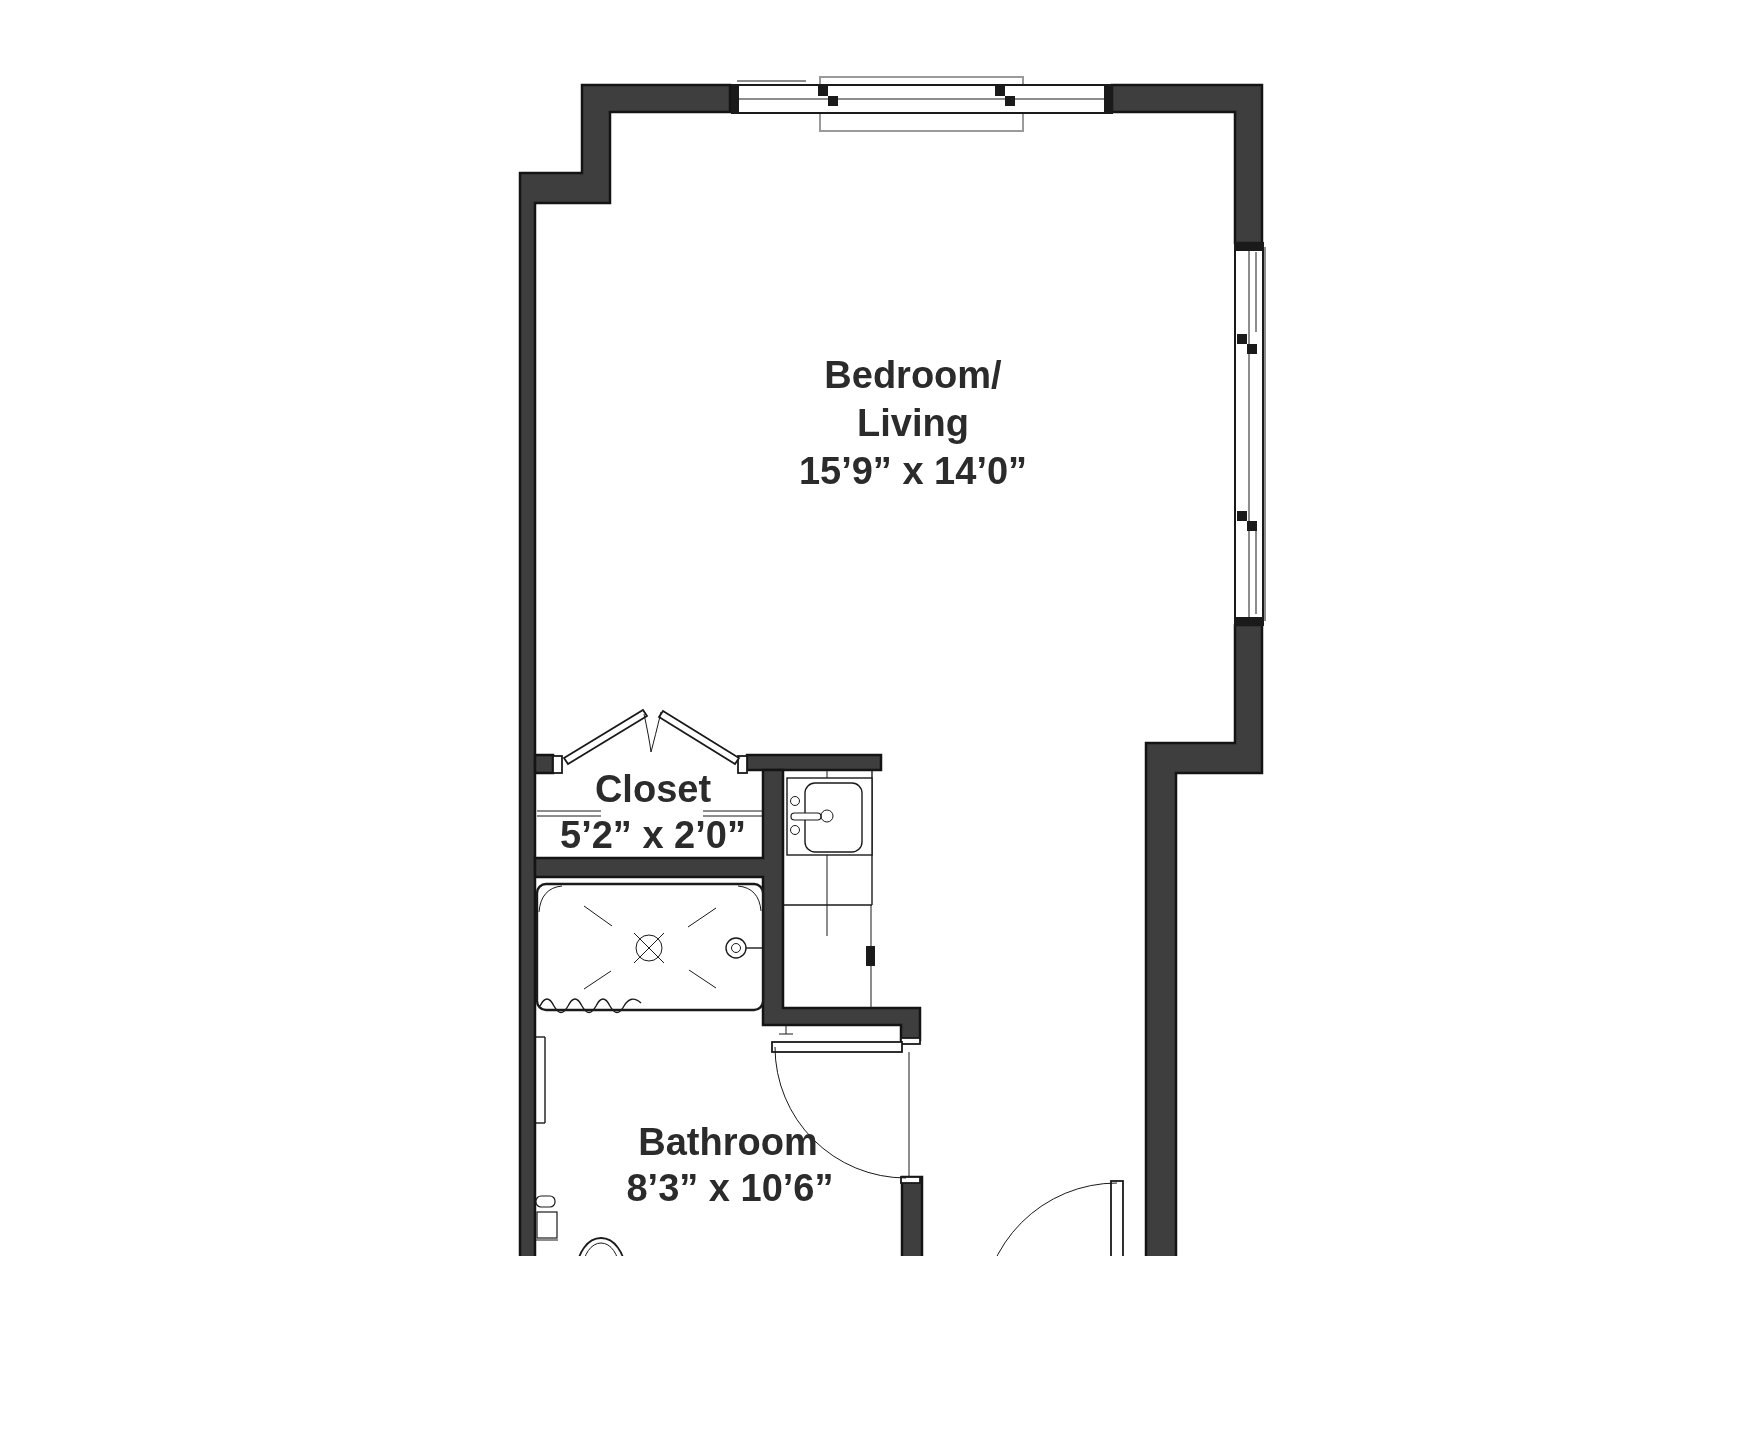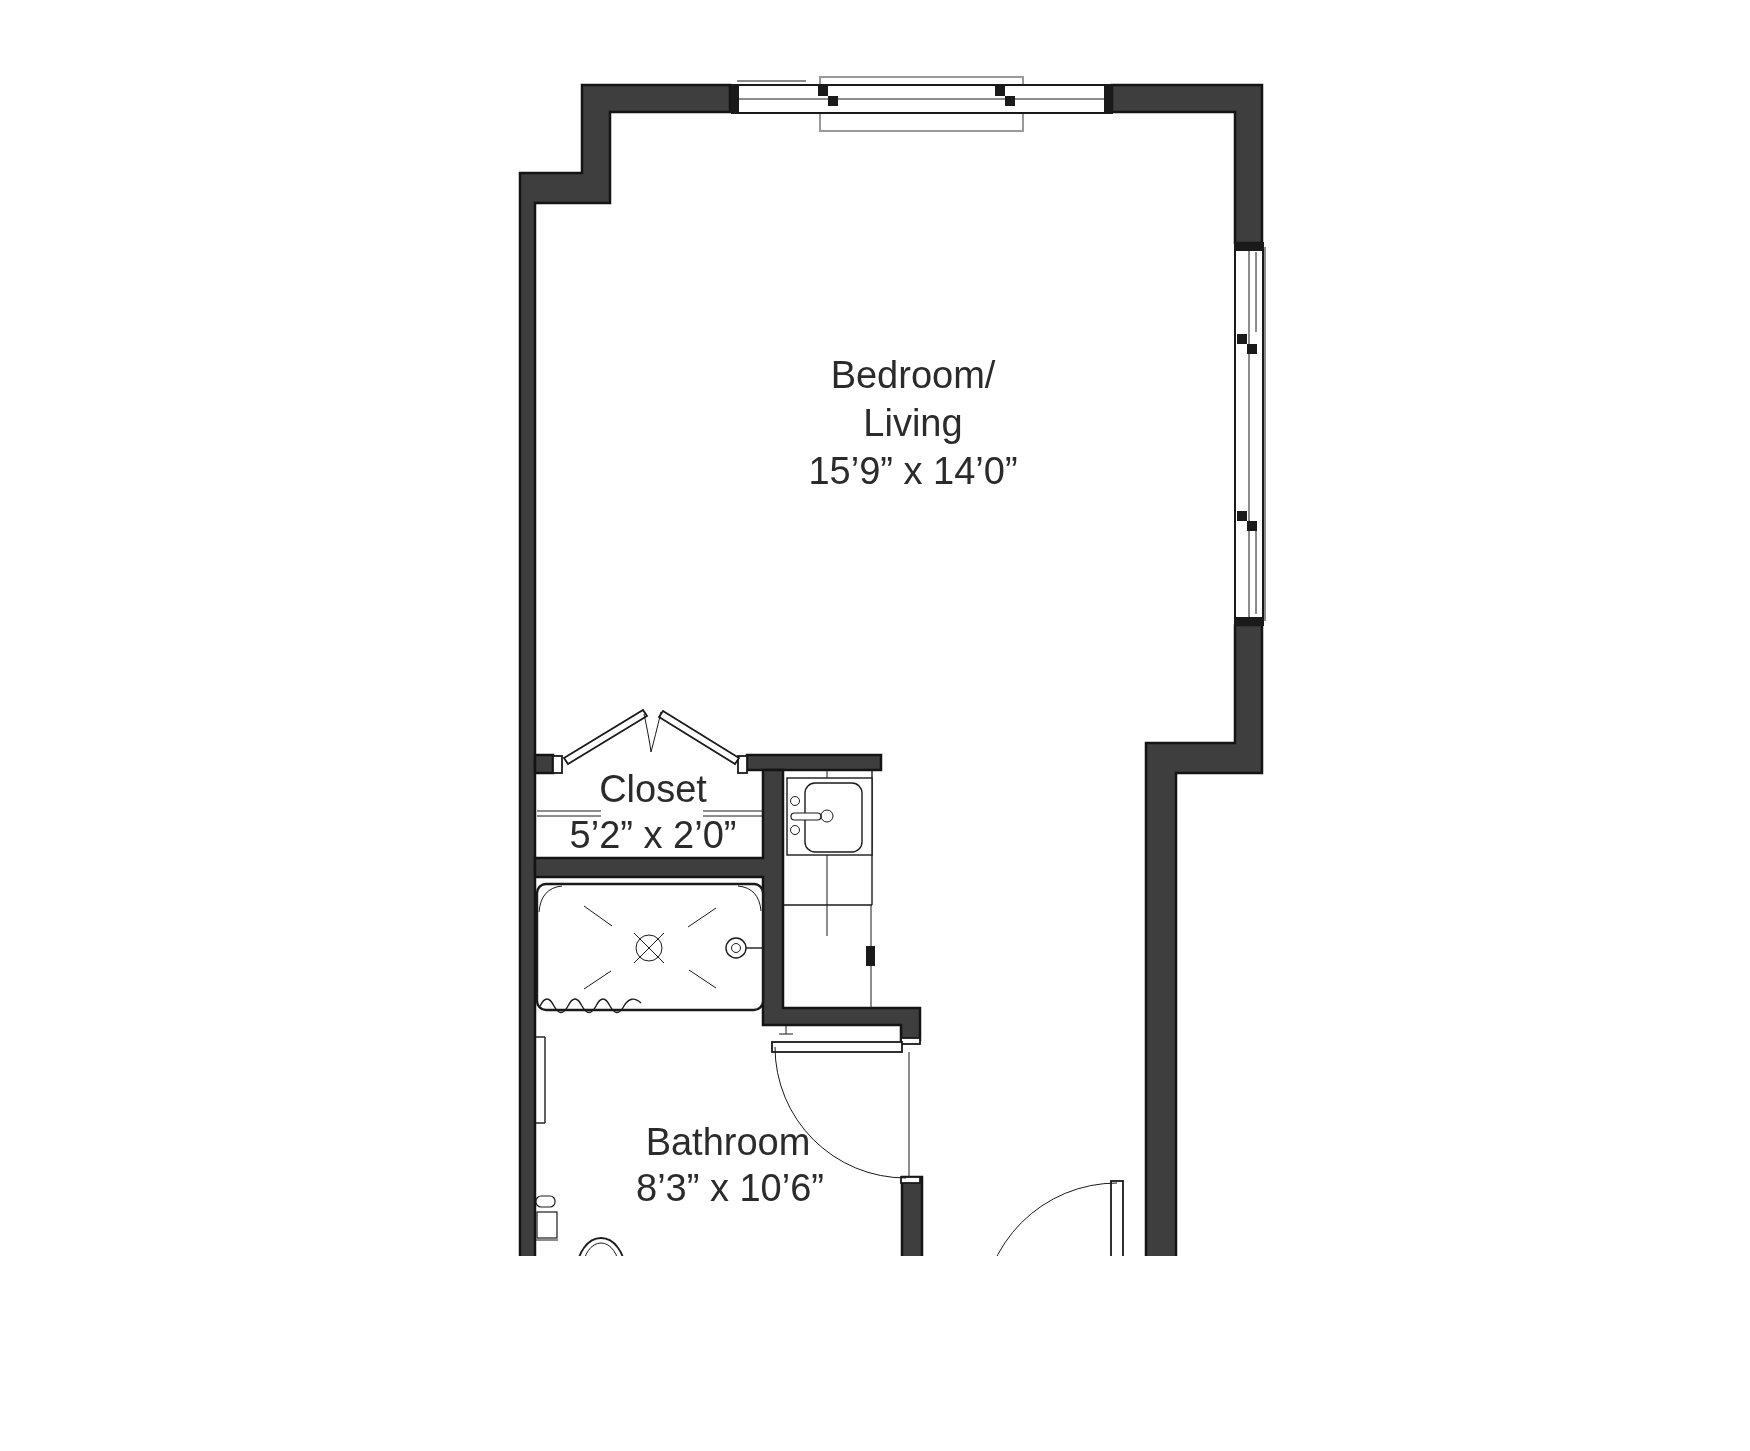--- a/index.html
+++ b/index.html
@@ -1,16 +1,16 @@
 <!DOCTYPE html>
 <html style="--wall-fill: #3e3e3e; --wall-stroke: #141414; --line-color: #1a1a1a; --text-color: #2b2b2b; --casing-color: #9a9a9a; --background: #ffffff;"><head>
 <meta charset="utf-8">
 <style>
   html,body{margin:0;padding:0;background:#fff;}
-  .stage{width:1750px;height:1256px;position:relative;background:var(--background,#fff);}
+  .stage{width:1750px;height:1256px;position:relative;background:var(--background,#fff);font-weight:bold;}
   svg{display:block;}
   .wall{fill:var(--wall-fill,#3e3e3e);stroke:var(--wall-stroke,#141414);stroke-width:2.5;}
   .jamb{fill:#fff;stroke:var(--line-color,#1a1a1a);stroke-width:1.8;}
   .win{fill:#fff;stroke:var(--line-color,#1a1a1a);stroke-width:2;}
   .leaf{fill:#fff;stroke:var(--line-color,#1a1a1a);stroke-width:1.8;}
   .fixture{fill:#fff;stroke:var(--line-color,#1a1a1a);stroke-width:1.8;}
   .ln{stroke:var(--line-color,#1a1a1a);stroke-width:1.4;fill:none;}
   .thin{stroke:var(--line-color,#1a1a1a);stroke-width:1;fill:none;}
   .blk{fill:var(--line-color,#1a1a1a);stroke:none;}
   .casing{fill:none;stroke:var(--casing-color,#9a9a9a);stroke-width:2;}

